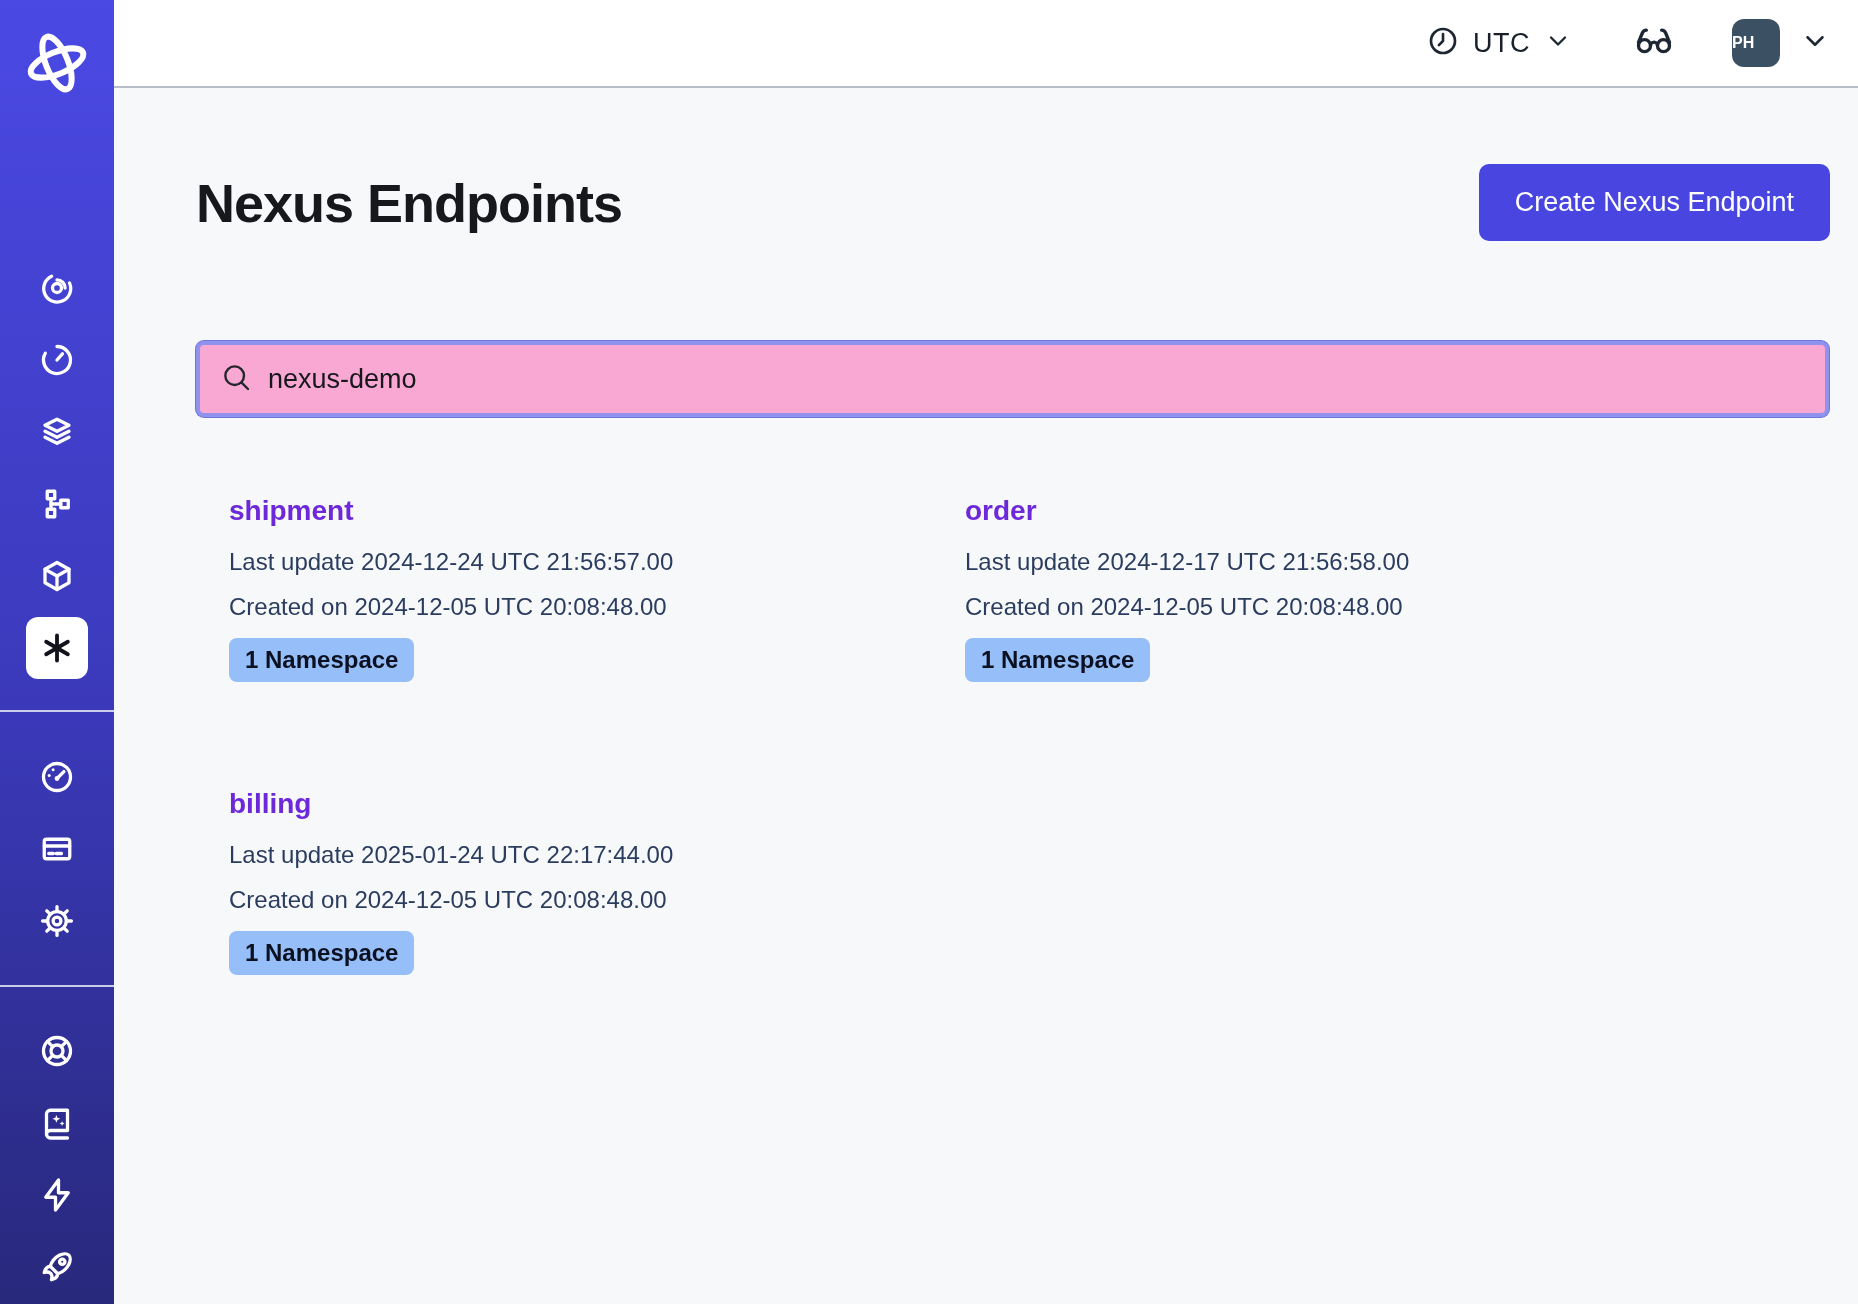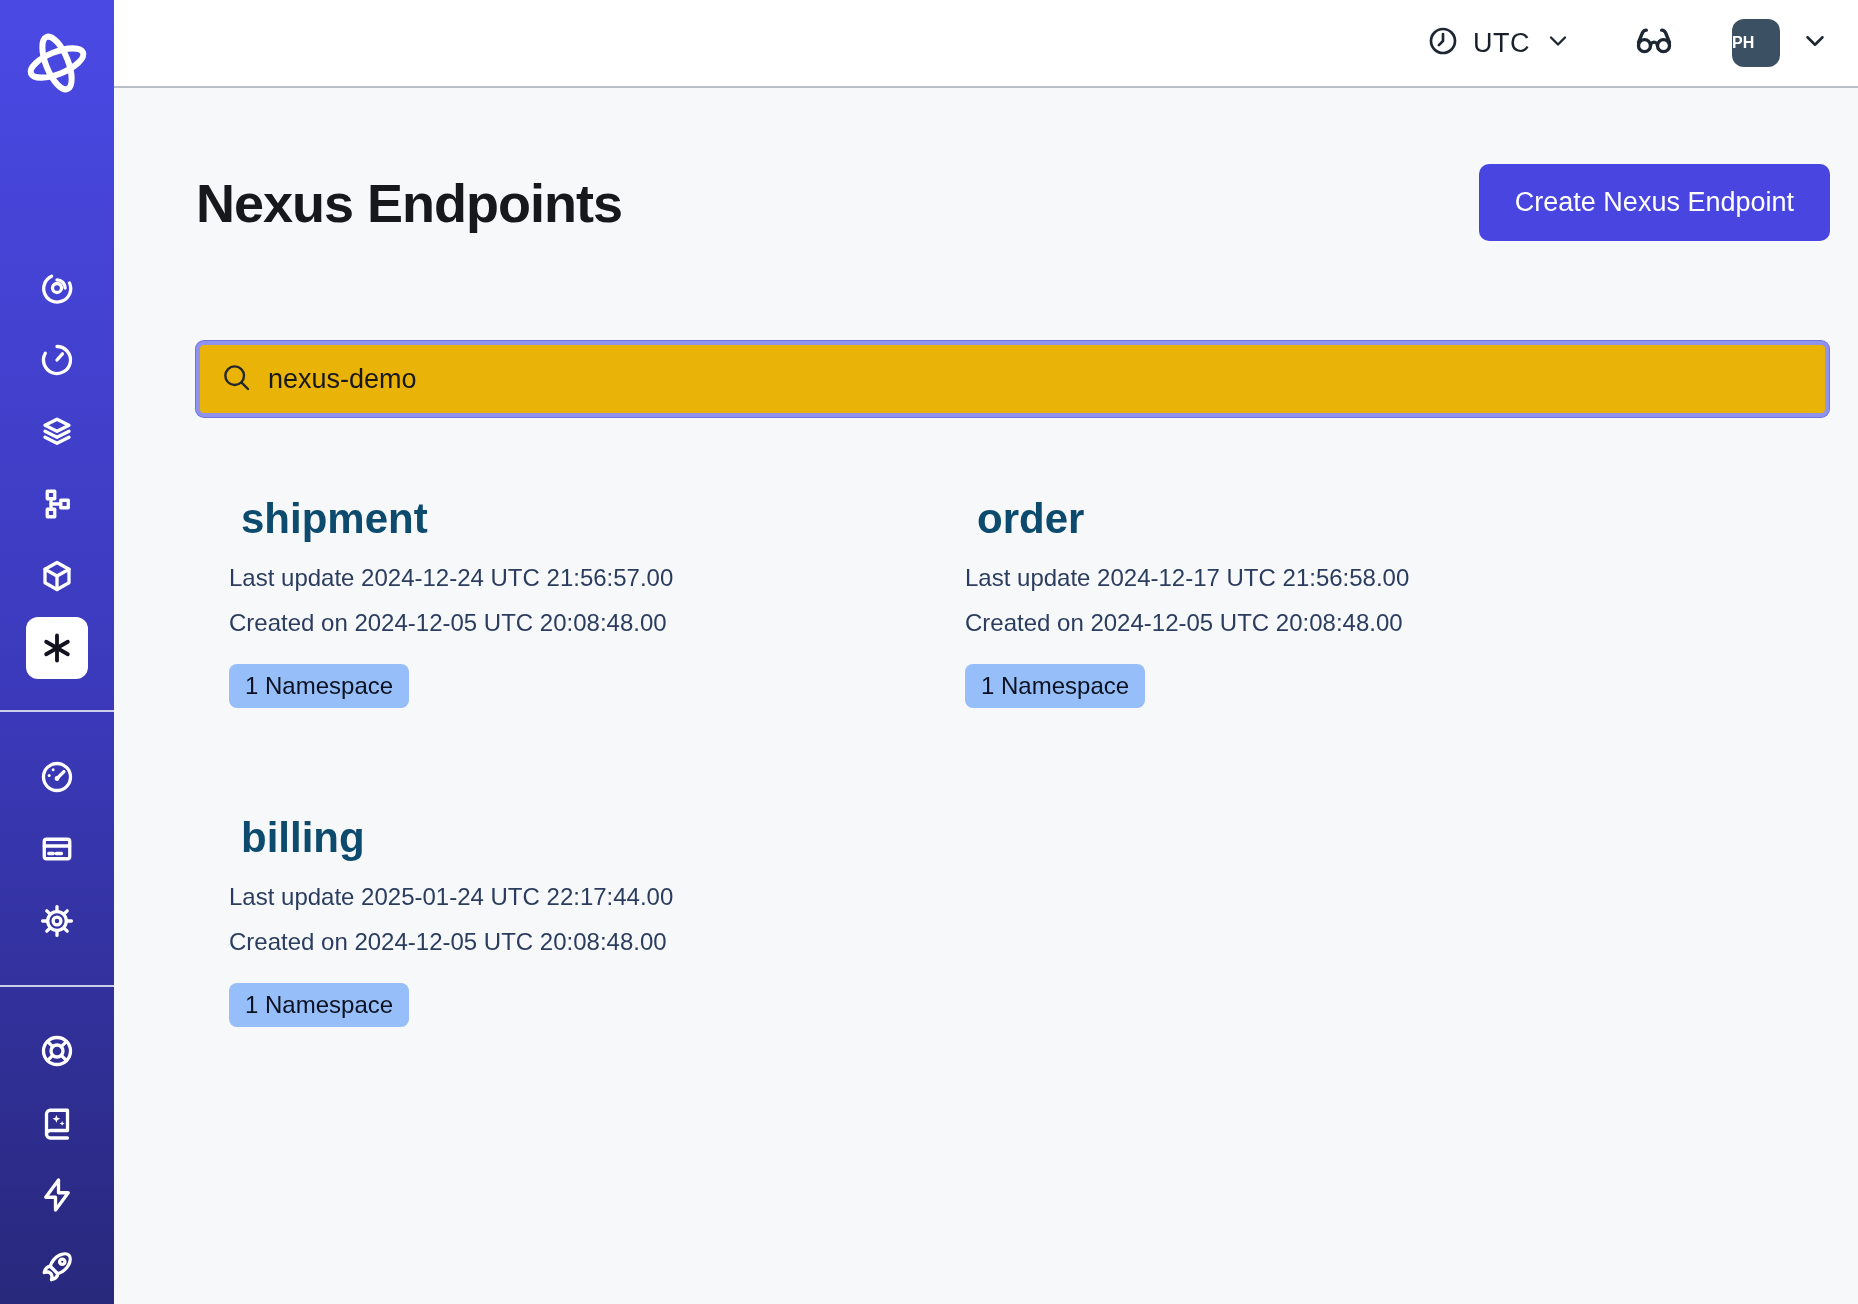--- a/index.html
+++ b/index.html
@@ -55,40 +55,40 @@
     display: flex; align-items: center; justify-content: space-between;
     margin: 68px 28px 0 82px;
   }
   .page-title { font-size: 54px; font-weight: 700; color: #17181c; letter-spacing: -1px; }
   .primary-btn {
     background: #4845e0; color: #ffffff; border: none; border-radius: 10px;
     font-family: "Liberation Sans", sans-serif;
     font-size: 27px; font-weight: 500; padding: 23px 36px; cursor: pointer;
   }
   .search-wrap {
-    margin: 100px 29px 0 82px; height: 76px; background: #eab308;
+    margin: 100px 29px 0 82px; height: 76px; background: #f9a8d4;
     border: 4px solid #8f93ee; box-shadow: 0 0 0 1px #7074dd; border-radius: 8px;
     display: flex; align-items: center; padding: 0 20px;
   }
   .search-wrap svg { flex: 0 0 auto; }
   .search-input {
     flex: 1; border: none; outline: none; margin-left: 16px;
     font-family: "Liberation Sans", sans-serif;
     font-size: 27px; color: #17181c; background: transparent;
   }
   .cards {
     margin: 78px 0 0 115px;
     display: grid; grid-template-columns: 736px 736px; row-gap: 106px;
   }
   .card { cursor: pointer; }
-  .card h2 { font-size: 42px; font-weight: 700; color: #0c4a6e; margin: 0 0 21px 12px; }
+  .card h2 { font-size: 28px; font-weight: 700; color: #6d28d9; margin: 0 0 21px 0; }
   .card .meta { font-size: 24px; color: #2b3d5f; margin: 0 0 17px 0; }
   .badge {
     display: inline-block; background: #96bef8; color: #0b1120;
-    font-size: 24px; font-weight: 400; padding: 8px 16px; border-radius: 8px; margin-top: 10px;
+    font-size: 24px; font-weight: 700; padding: 8px 16px; border-radius: 8px; margin-top: 0;
   }
 
   .st-w  { stroke: #ffffff; stroke-width: 2.2; fill: none; stroke-linecap: round; stroke-linejoin: round; }
   .st-d  { stroke: #1d2633; stroke-width: 2;   fill: none; stroke-linecap: round; stroke-linejoin: round; }
 </style>
 </head>
 <body>
 
 <div class="app">
 

